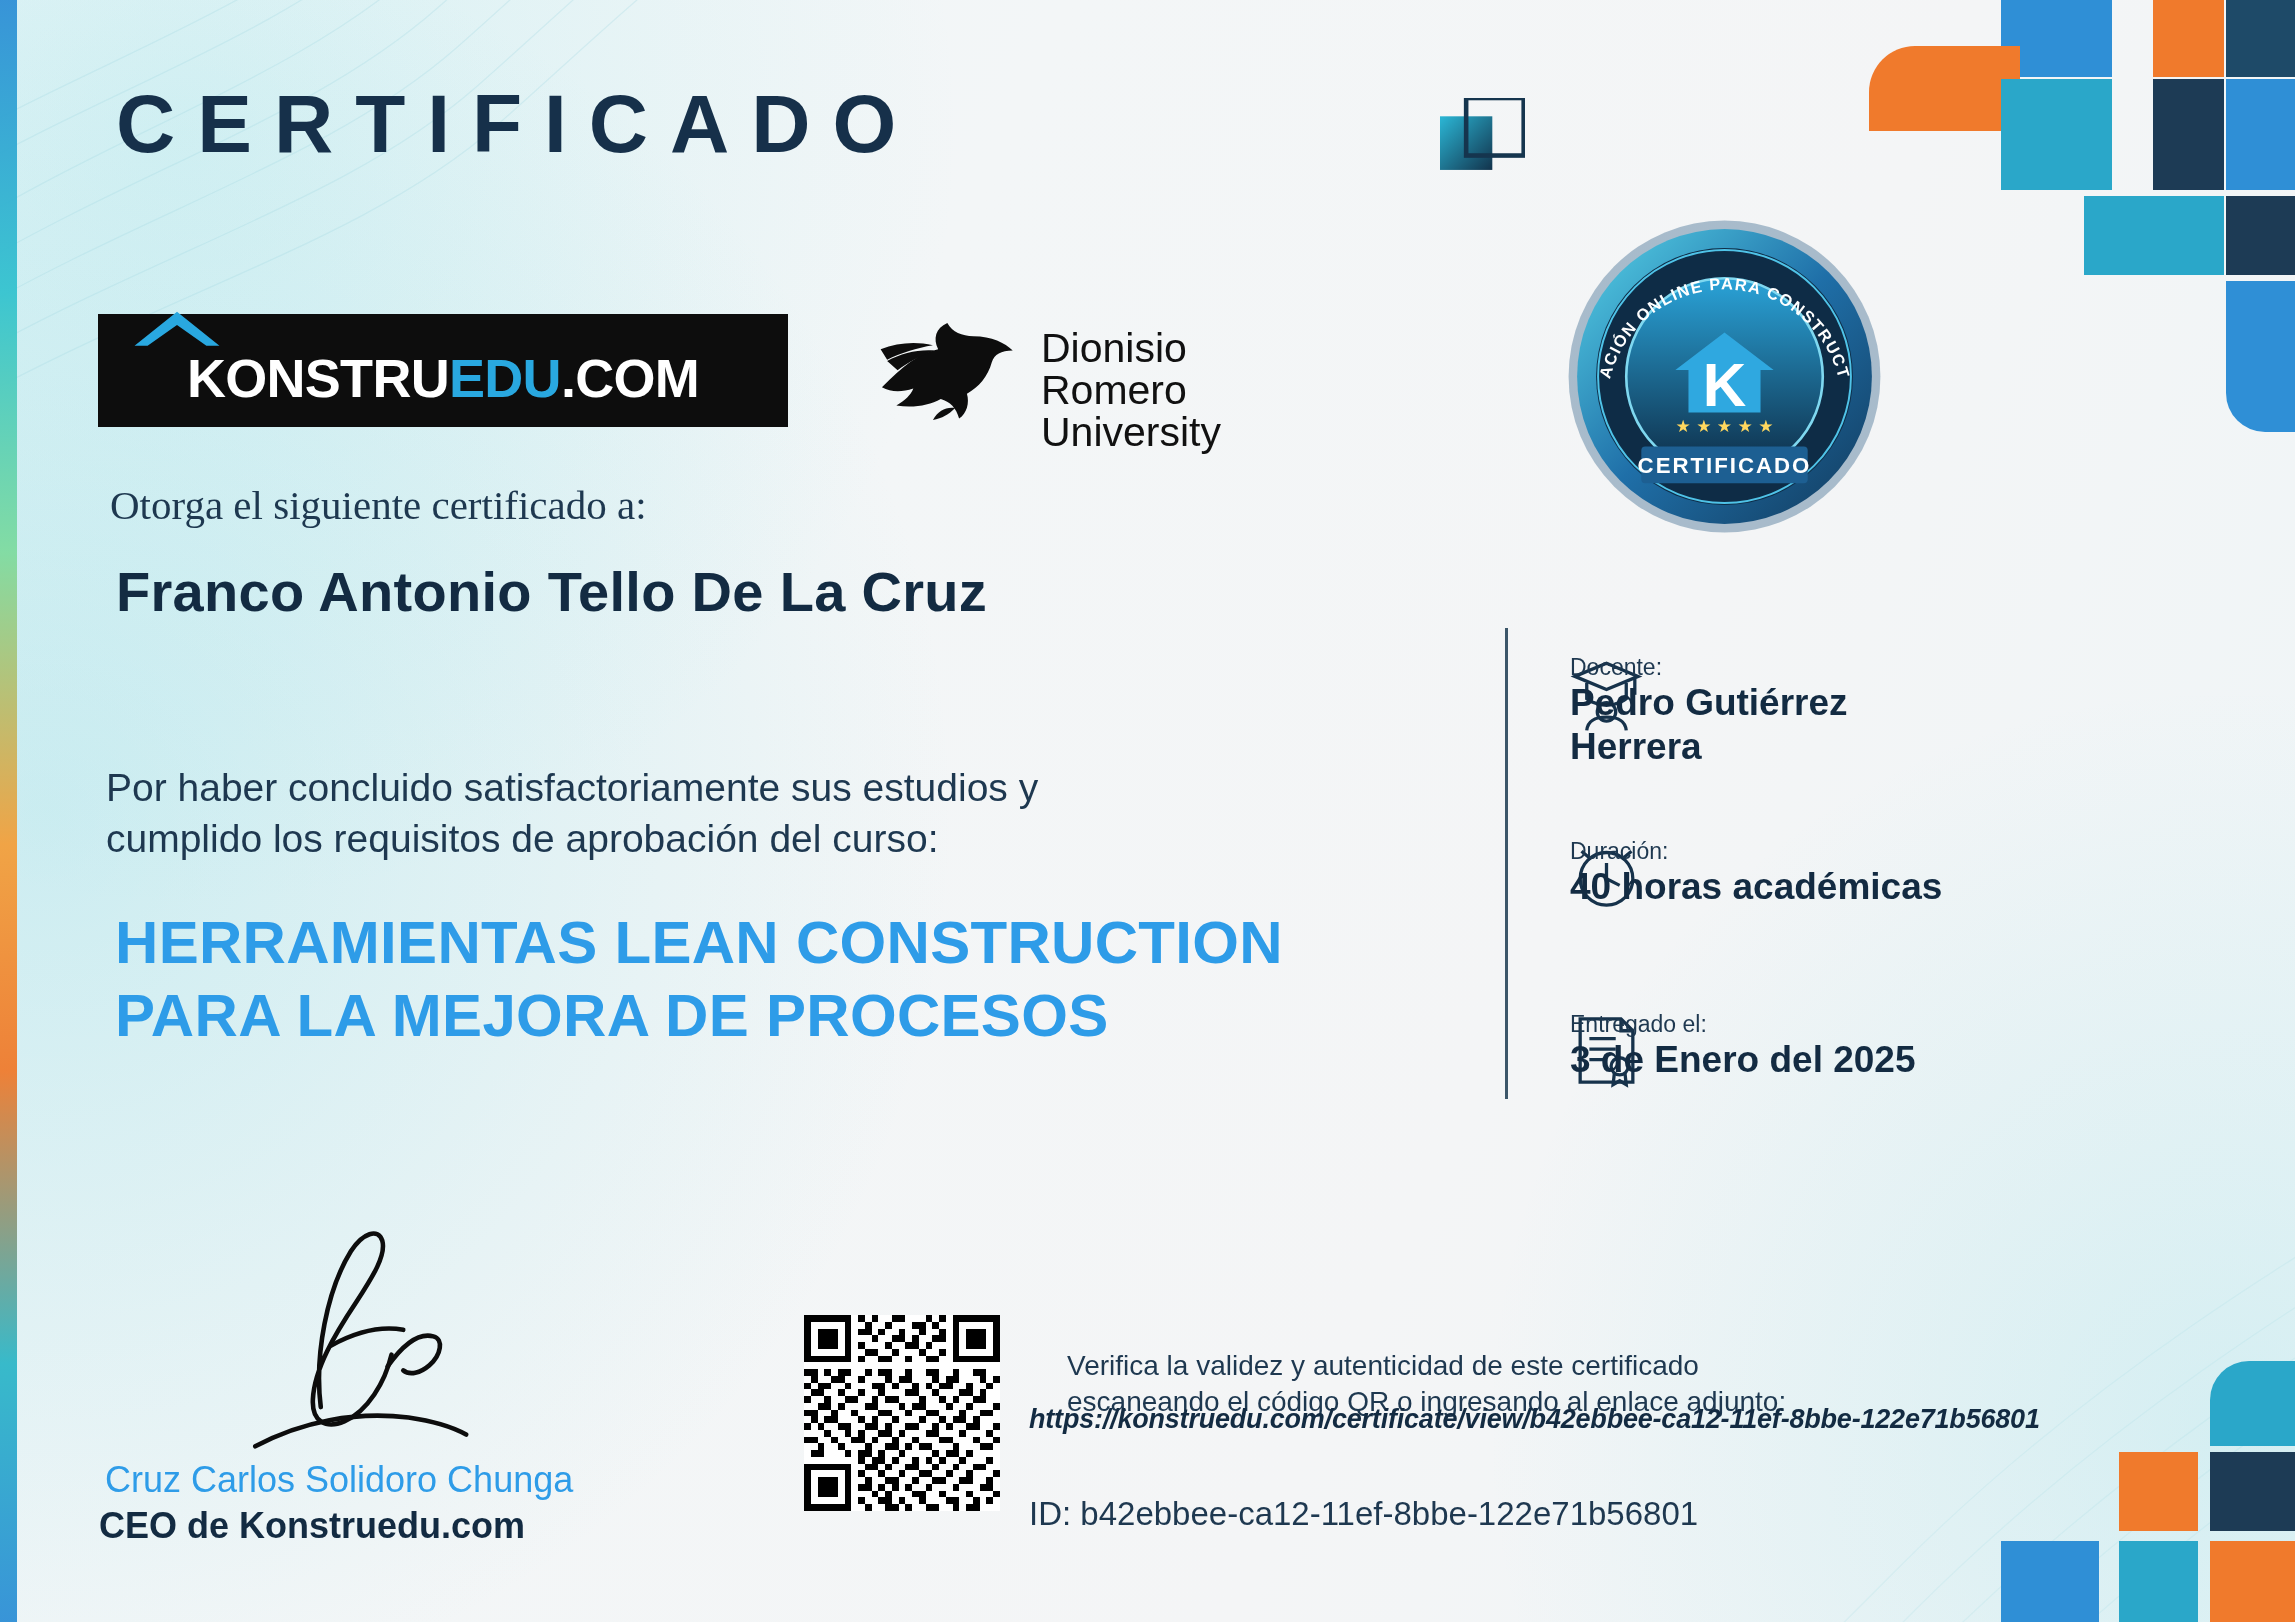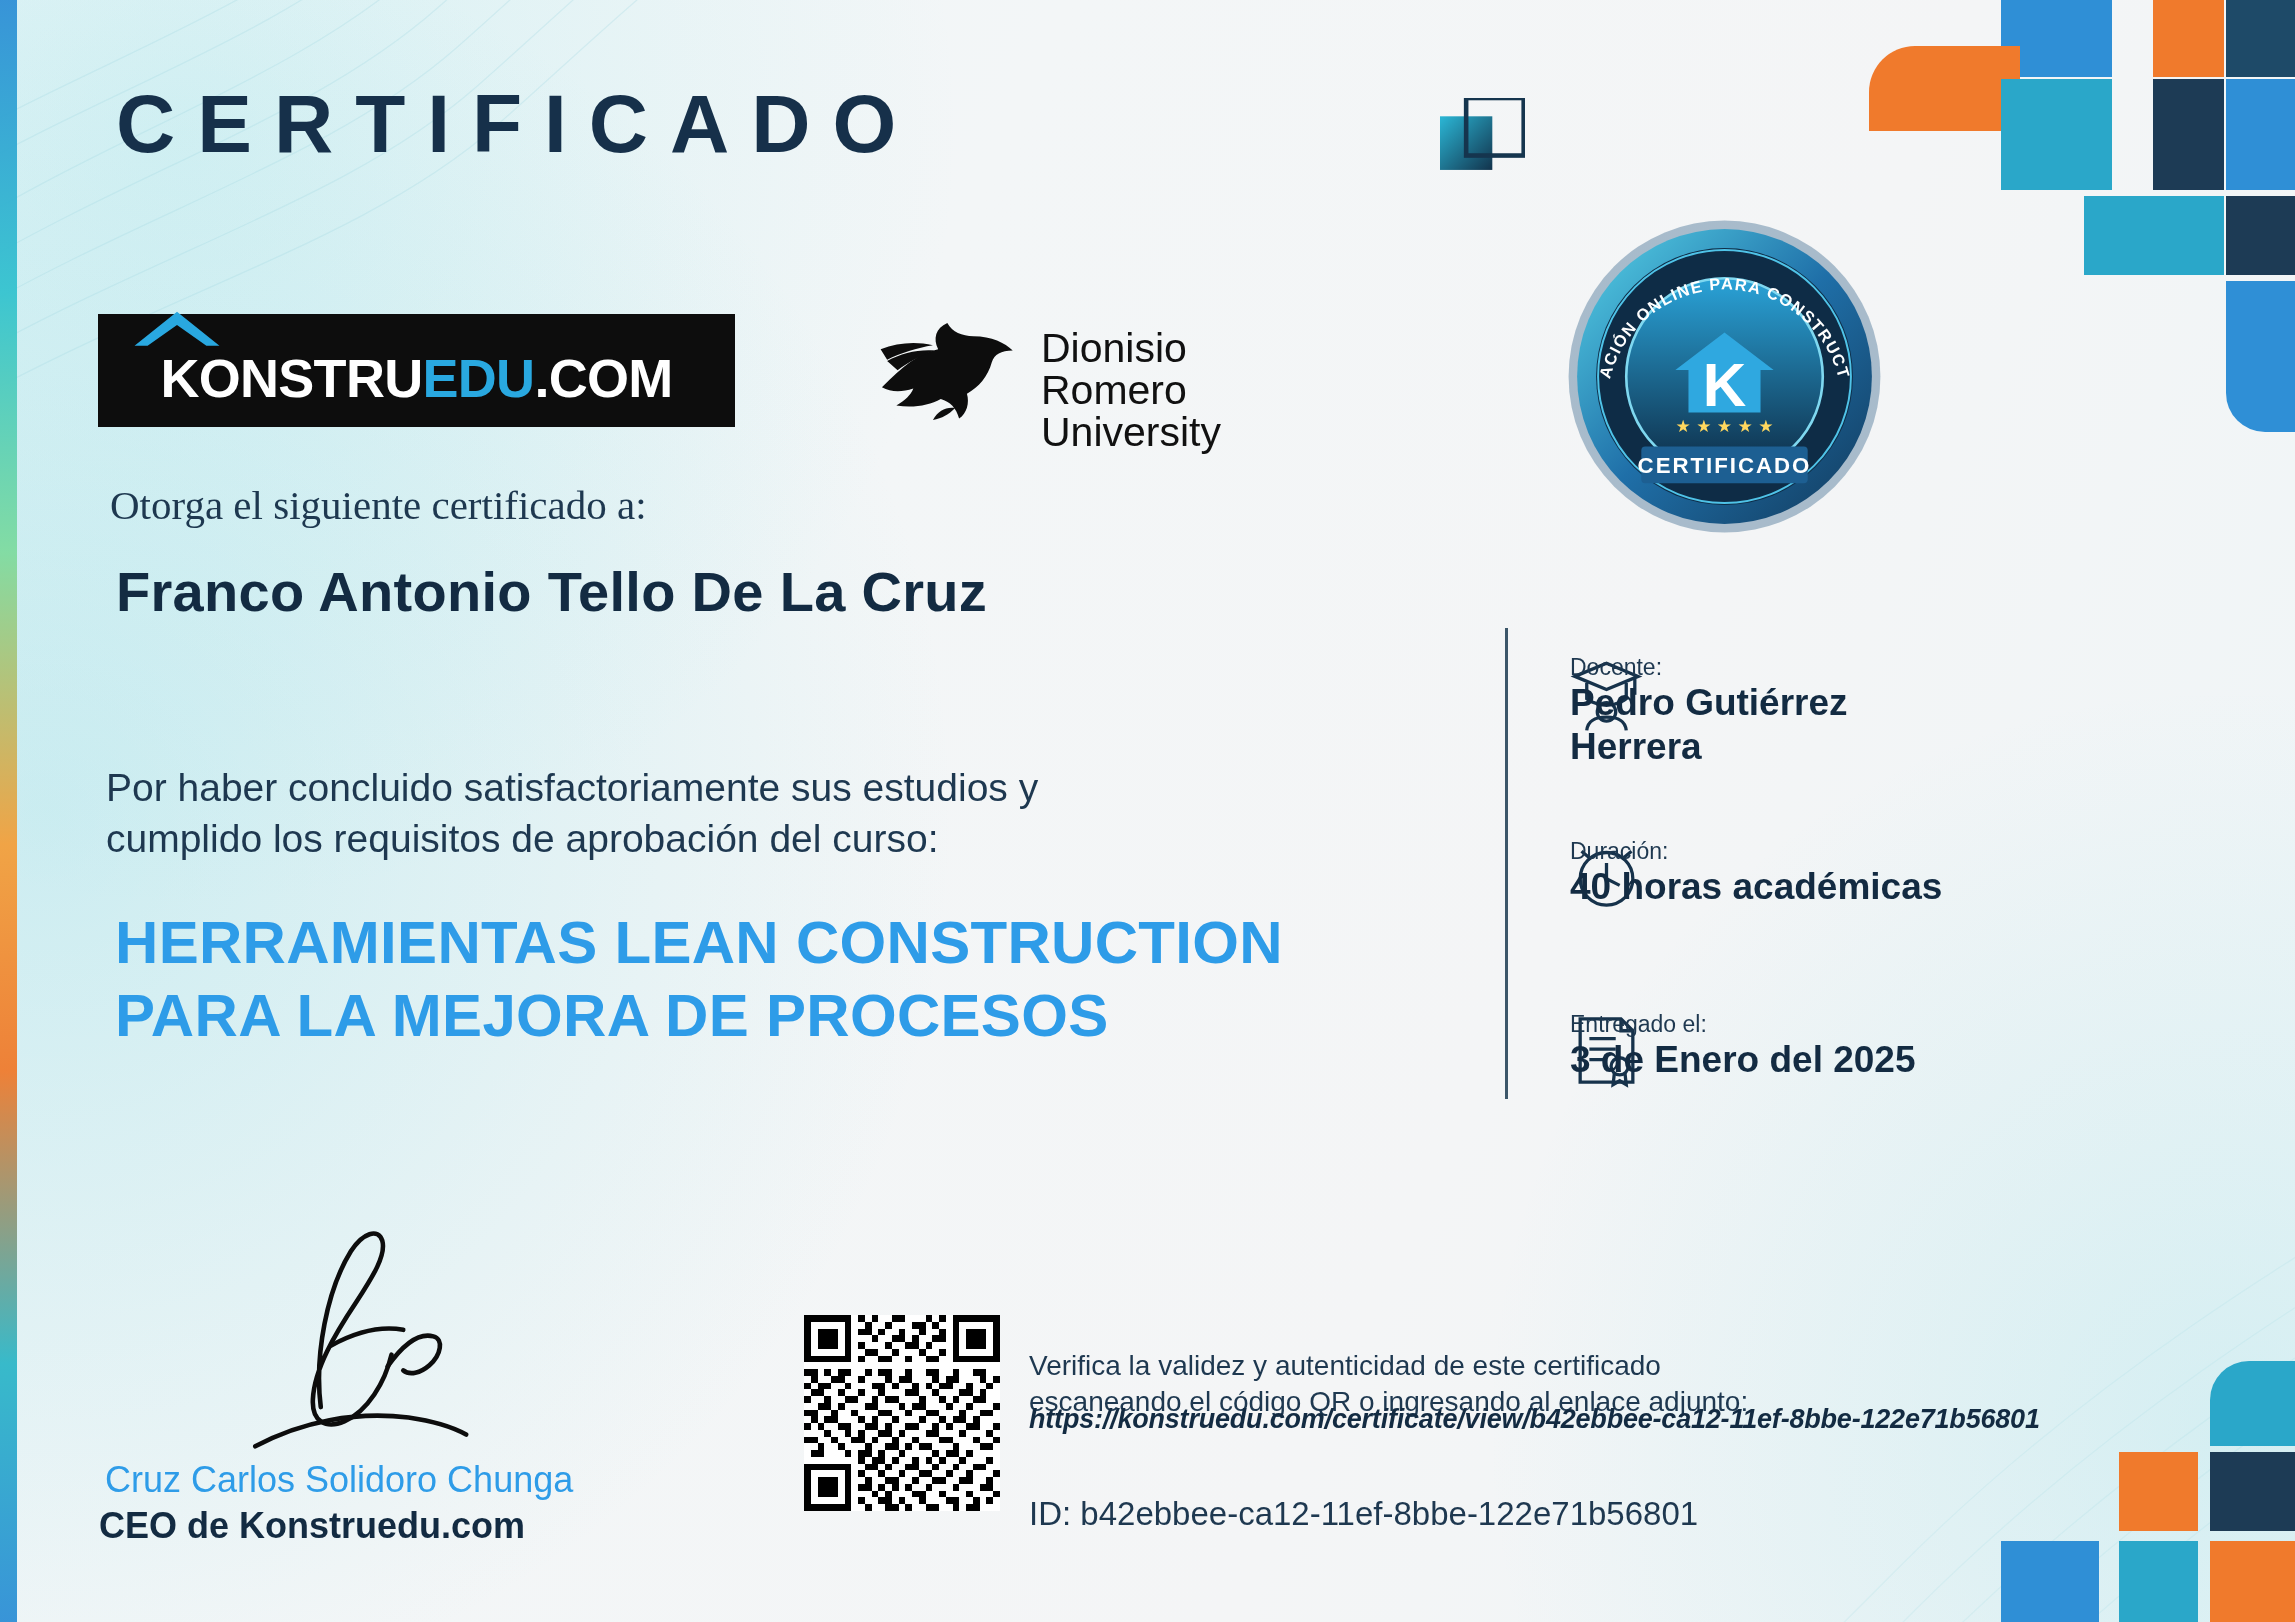--- a/index.html
+++ b/index.html
@@ -41,21 +41,21 @@
   .title {
     position: absolute; left: 116px; top: 77px;
     font-size: 82px; letter-spacing: 22px;
     font-weight: 700; color: #16304a;
     font-family: "Liberation Sans", sans-serif;
   }
   .title-mark { position: absolute; left: 1440px; top: 98px; }
 
   .logo-konstruedu {
     position: absolute; left: 98px; top: 314px;
-    width: 637px; height: 113px; background: #0d0d0d;
+    width: 690px; height: 113px; background: #0d0d0d;
     display: flex; align-items: center; justify-content: center;
   }
   .logo-konstruedu .lk-text {
     font-size: 54px; font-weight: 700; letter-spacing: -0.7px;
     color: #ffffff; line-height: 1; position: relative; top: 7.9px;
   }
   .logo-konstruedu .lk-blue { color: #29a8e0; }
   .logo-konstruedu .lk-dotcom { color: #ffffff; }
   .house-ico { position: absolute; left: 128px; top: 300px; }
 
@@ -97,21 +97,21 @@
     position: absolute; left: 105px; top: 1459px;
     font-size: 36px; color: #2e9ce8; font-weight: 400;
   }
   .sign-role {
     position: absolute; left: 99px; top: 1505px;
     font-size: 36px; color: #132b42; font-weight: 700;
   }
 
   .qr { position: absolute; left: 804px; top: 1315px; width: 196px; height: 196px; }
   .verify {
-    position: absolute; left: 1029px; top: 1348px;
+    position: absolute; left: 1067px; top: 1348px;
     font-size: 28px; color: #1e3850; line-height: 1.30; width: 949px;
   }
   .verify-url {
     position: absolute; left: 1029px; top: 1404px;
     font-size: 27px; color: #132b42; font-weight: 700; letter-spacing: -0.2px; font-style: italic;
   }
   .verify-id {
     position: absolute; left: 1029px; top: 1466px;
     font-size: 33px; color: #1e3850; margin-top: 29px;
   }

